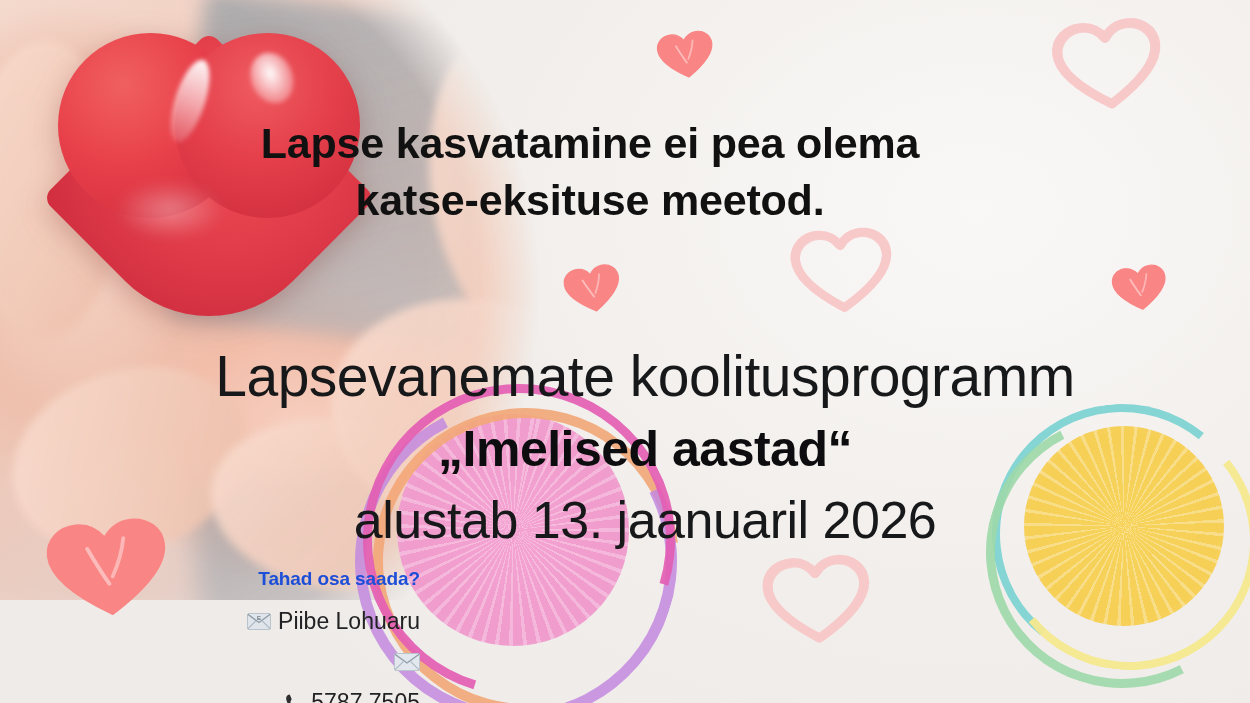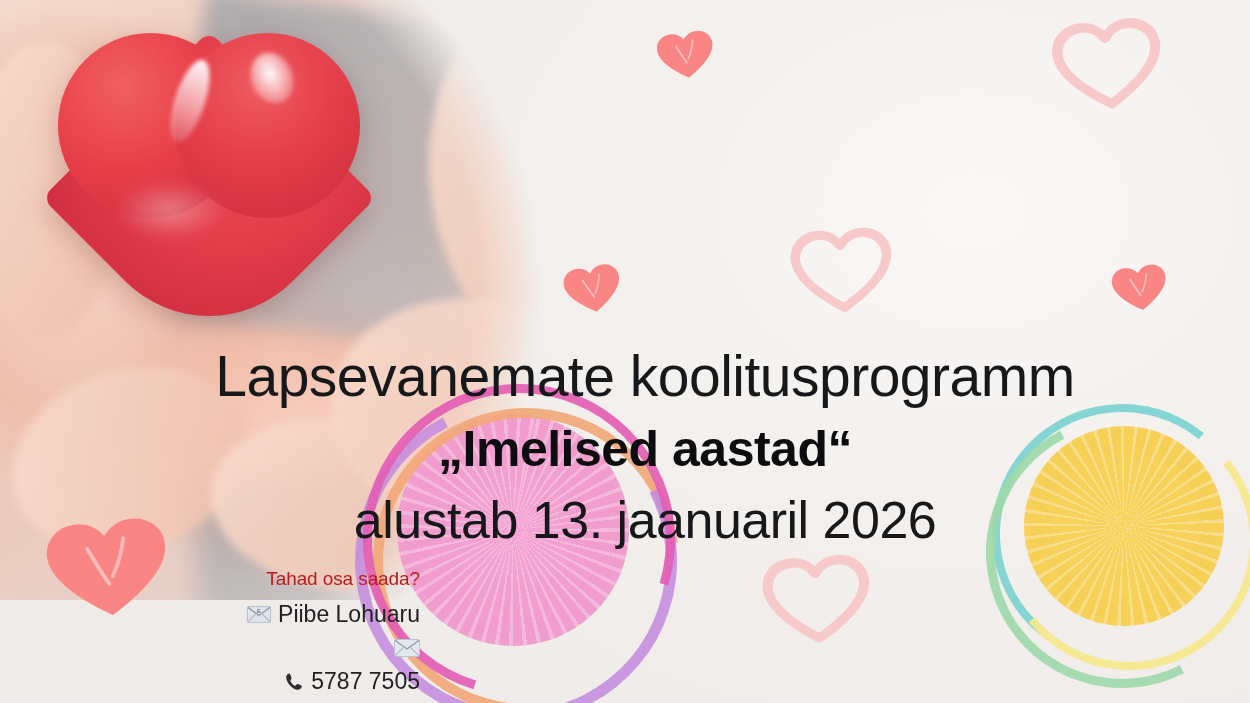--- a/index.html
+++ b/index.html
@@ -251,35 +251,35 @@
 
   .contact {
     position: absolute;
     left: 0px; top: 568px;
     width: 420px;
     text-align: right;
     color: #2a2a2c;
   }
   .contact-title {
     font-size: 19px;
-    font-weight: normal;
-    color: #b91c1c;
+    font-weight: bold;
+    color: #1d4ed8;
     letter-spacing: -0.1px;
     margin-bottom: 2px;
   }
   .contact-row {
     display: flex;
     justify-content: flex-end;
     align-items: center;
     gap: 7px;
     font-size: 23px;
     font-weight: 300;
     line-height: 1.28;
     color: #222224;
-    margin-top: 10px;
+    margin-top: 17px;
   }
   .contact-row .ic { display: inline-flex; align-items: center; }
   .phone-ic svg { display:block; }
 </style>
 </head>
 <body>
 
 <div class="poster">
 
   <div class="bg-base"></div>
@@ -347,20 +347,24 @@
           <path d="M50 88 C18 66 6 48 6 33 C6 18 17 9 29 9 C38 9 45 14 50 22 C55 14 62 9 71 9 C83 9 94 18 94 33 C94 48 82 66 50 88 Z" fill="#fa8585" stroke="#fa8585" stroke-width="2" stroke-linejoin="round"></path>
           <path d="M36 30 C40 40 44 50 50 62" fill="none" stroke="rgba(255,255,255,0.45)" stroke-width="3" stroke-linecap="round"></path>
           <path d="M64 24 C62 36 58 46 53 56" fill="none" stroke="rgba(255,255,255,0.40)" stroke-width="3" stroke-linecap="round"></path>
         </svg></div>
       <div class="doodle-heart" style="left: 762px; top: 552px; width: 110px; height: 98px; transform: rotate(-4deg);"><svg width="100%" height="100%" viewBox="0 0 100 100" preserveAspectRatio="none" aria-hidden="true">
           <path d="M50 88 C18 66 6 48 6 33 C6 18 17 9 29 9 C38 9 45 14 50 22 C55 14 62 9 71 9 C83 9 94 18 94 33 C94 48 82 66 50 88 Z" fill="none" stroke="#f7c9c9" stroke-width="9" stroke-linejoin="round"></path>
           <path d="M50 88 C18 66 6 48 6 33 C6 18 17 9 29 9 C38 9 45 14 50 22 C55 14 62 9 71 9 C83 9 94 18 94 33 C94 48 82 66 50 88 Z" fill="none" stroke="#f7c9c9" stroke-width="4" stroke-linejoin="round" transform="translate(3,4) scale(0.94)" opacity="0.85"></path>
         </svg></div>
     </div>
 
+  <div class="headline">
+    <div>Lapse kasvatamine ei pea olema</div>
+    <div>katse-eksituse meetod.</div>
+  </div>
 
   <div class="subhead-1">Lapsevanemate koolitusprogramm</div>
   <div class="subhead-2">„Imelised aastad“</div>
   <div class="subhead-3">alustab 13. jaanuaril 2026</div>
 
   <div class="contact">
     <div class="contact-title">Tahad osa saada?</div>
 
     <div class="contact-row">
       <span class="ic">

